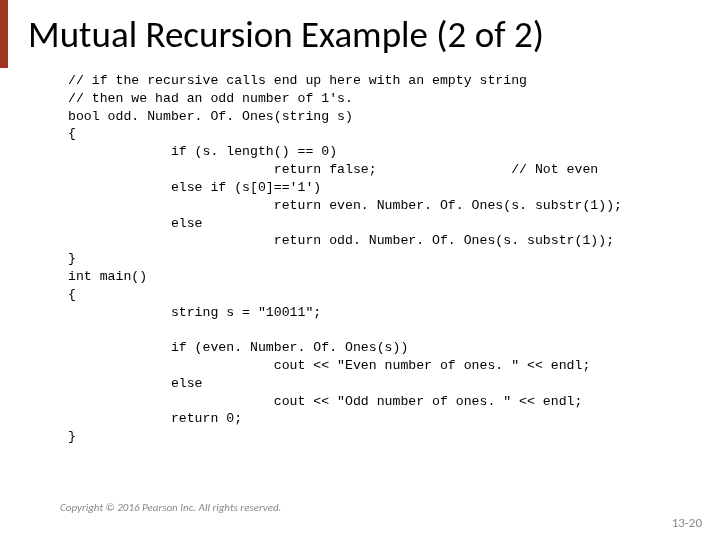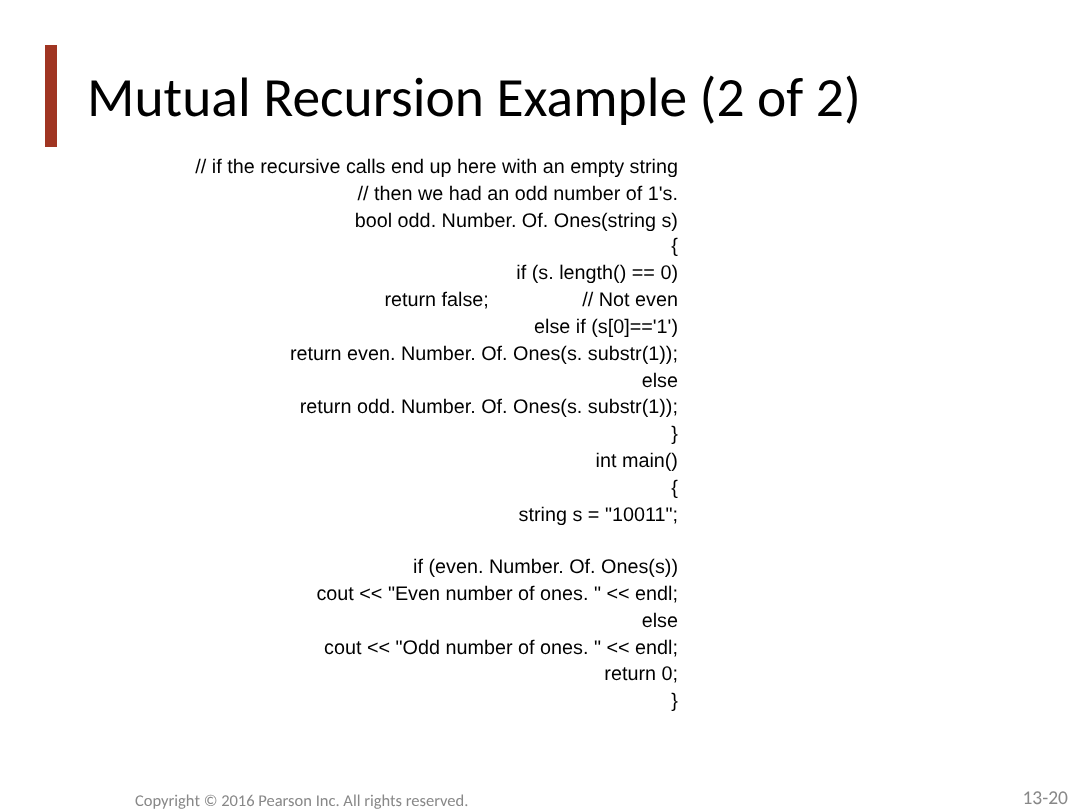--- a/index.html
+++ b/index.html
@@ -1,15 +1,15 @@
 <!DOCTYPE html>
 <html><head>
 <meta charset="utf-8">
 <style>
-  * { margin: 10px; padding: 0; box-sizing: border-box; }
+  * { margin: 0; padding: 0; box-sizing: border-box; }
   body {
     width: 720px;
     height: 540px;
     background: #ffffff;
     font-family: Calibri, Arial, sans-serif;
     position: relative;
     overflow: hidden;
   }
   .accent-bar {
     position: absolute;
@@ -25,34 +25,34 @@
     top: 12px;
     font-size: 37px;
     font-weight: 400;
     color: #000;
     letter-spacing: 0px;
   }
   .code-block {
     position: absolute;
     left: 68px;
     top: 72px;
-    font-family: Liberation Sans, sans-serif;
+    font-family: Liberation Mono, monospace;
     font-size: 13.2px;
     line-height: 1.35;
     color: #000;
     white-space: pre;
-    text-align: right;
   }
   .footer-left {
     position: absolute;
     left: 60px;
-    bottom: 10px;
+    bottom: 26px;
     font-size: 11px;
     color: #888;
     font-family: Calibri, Arial, sans-serif;
+    font-style: italic;
   }
   .footer-right {
     position: absolute;
     right: 18px;
     bottom: 10px;
     font-size: 13px;
     color: #888;
     font-family: Calibri, Arial, sans-serif;
   }
 </style>

